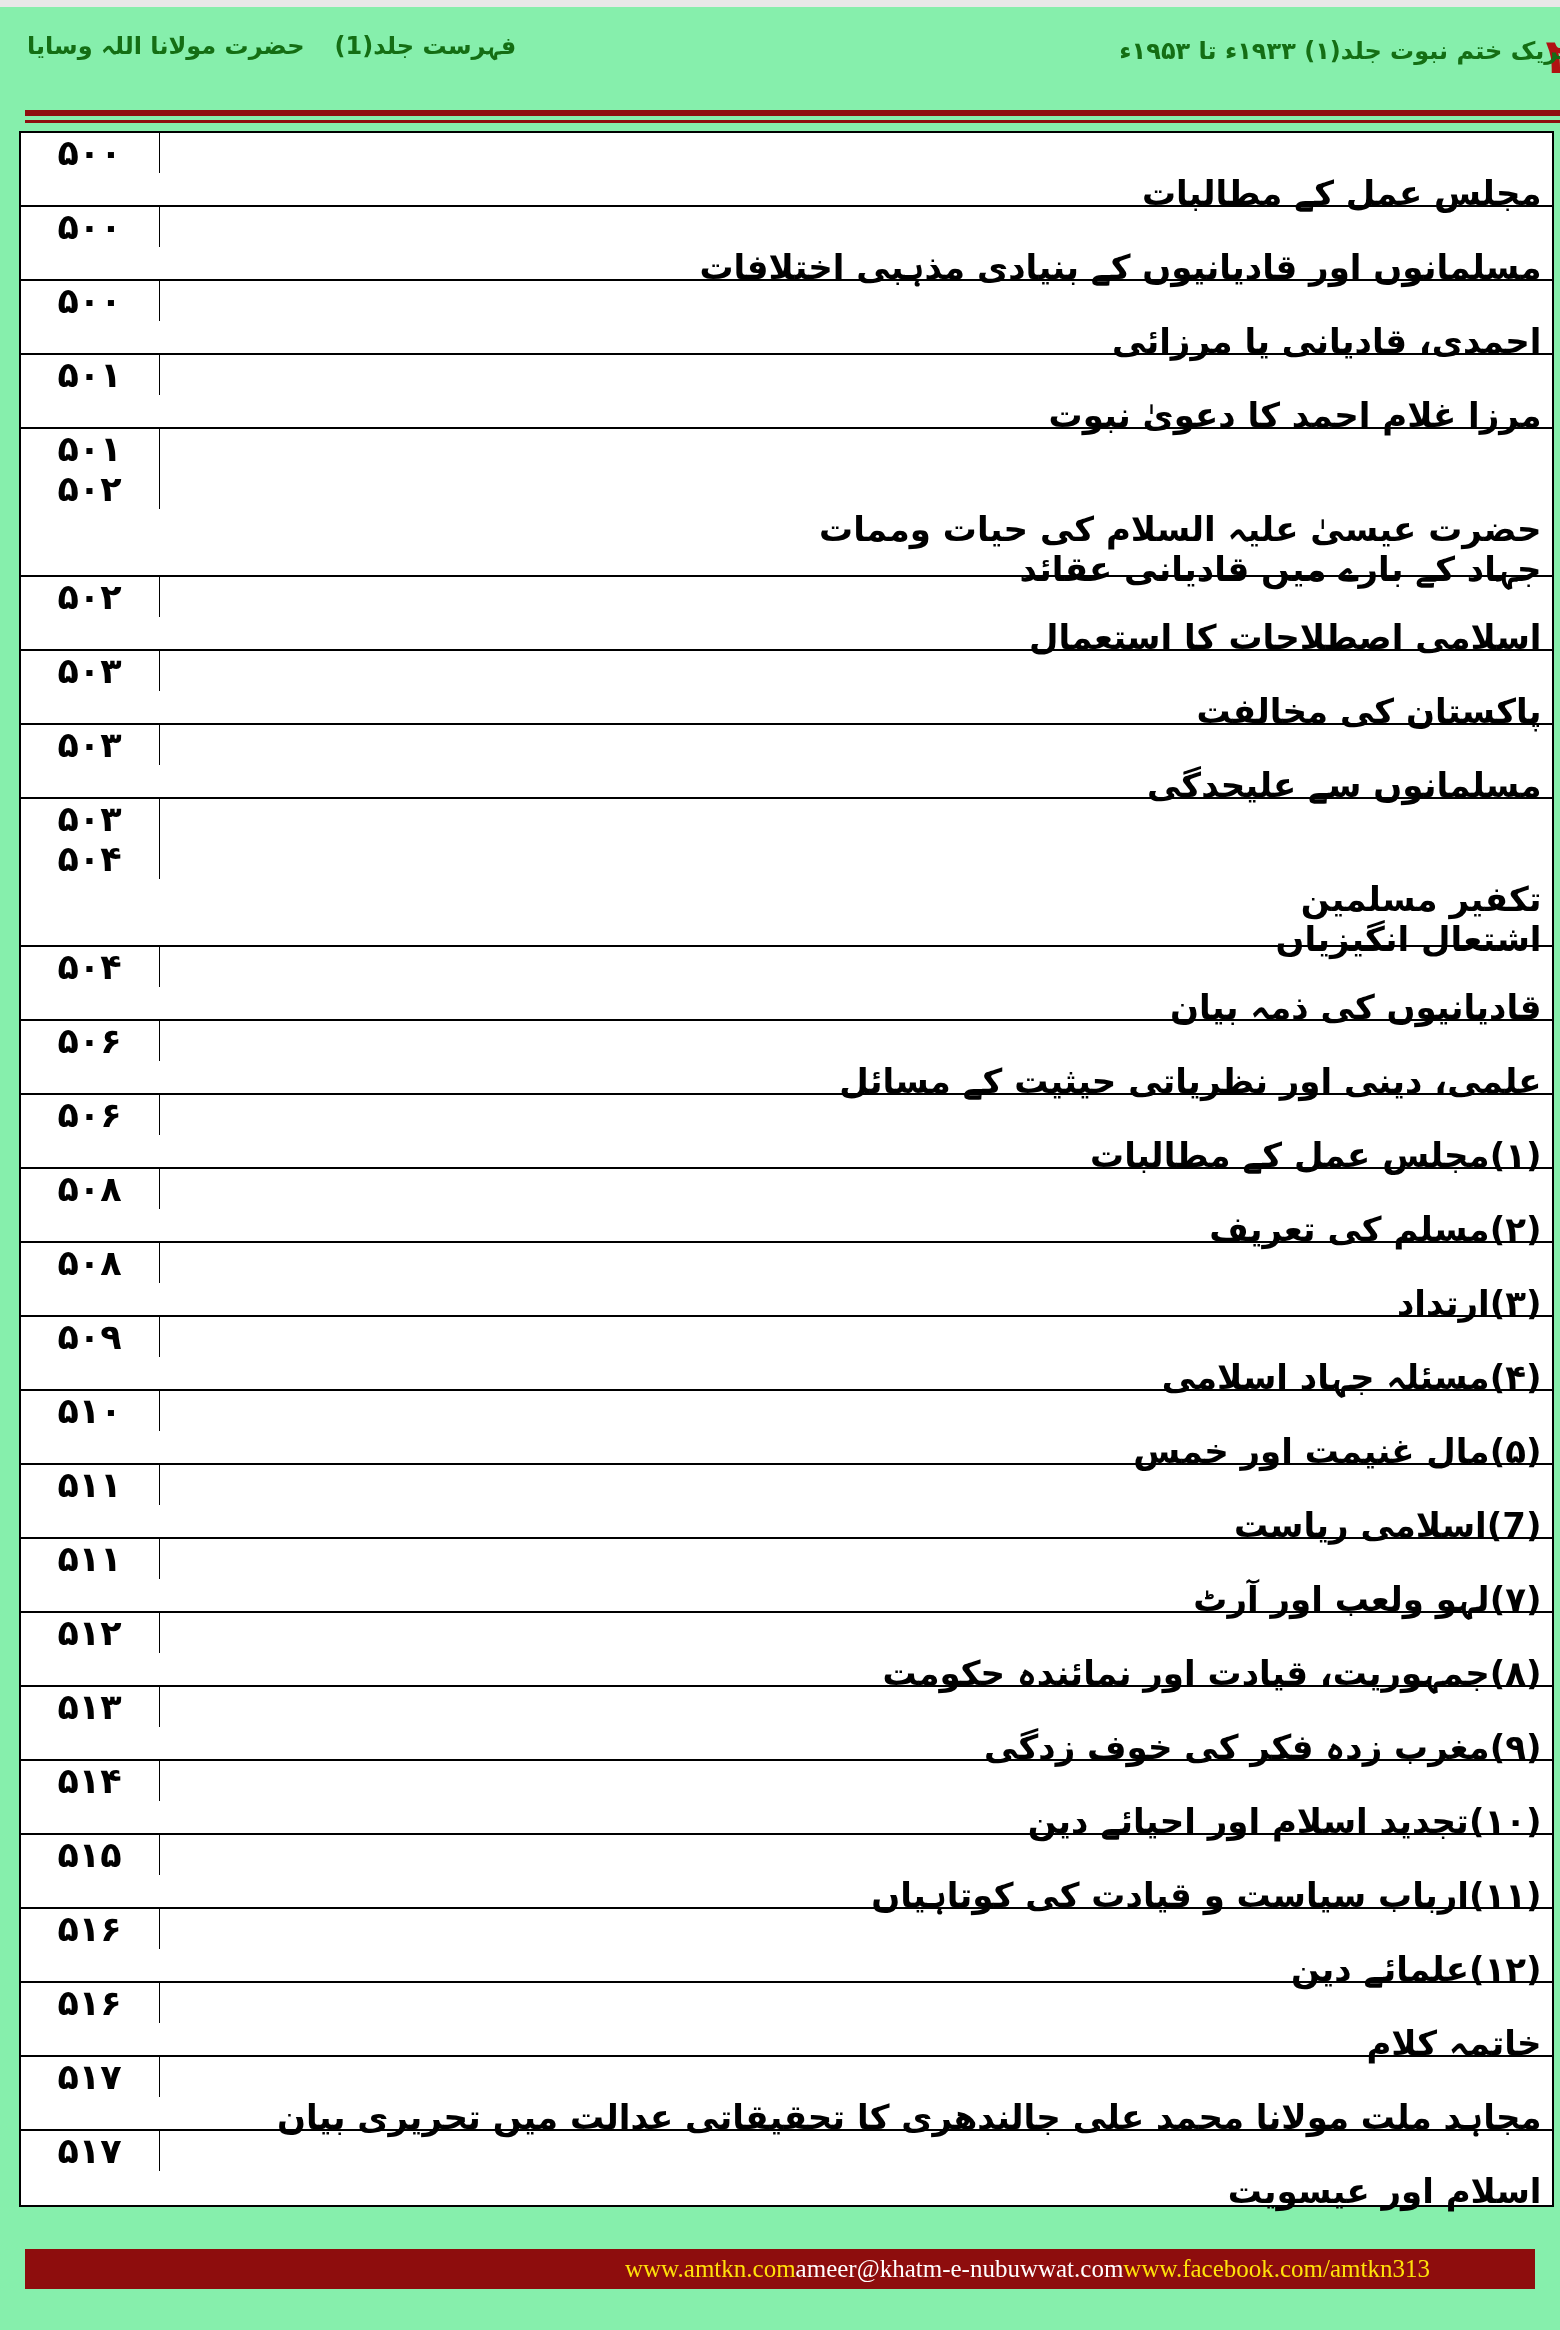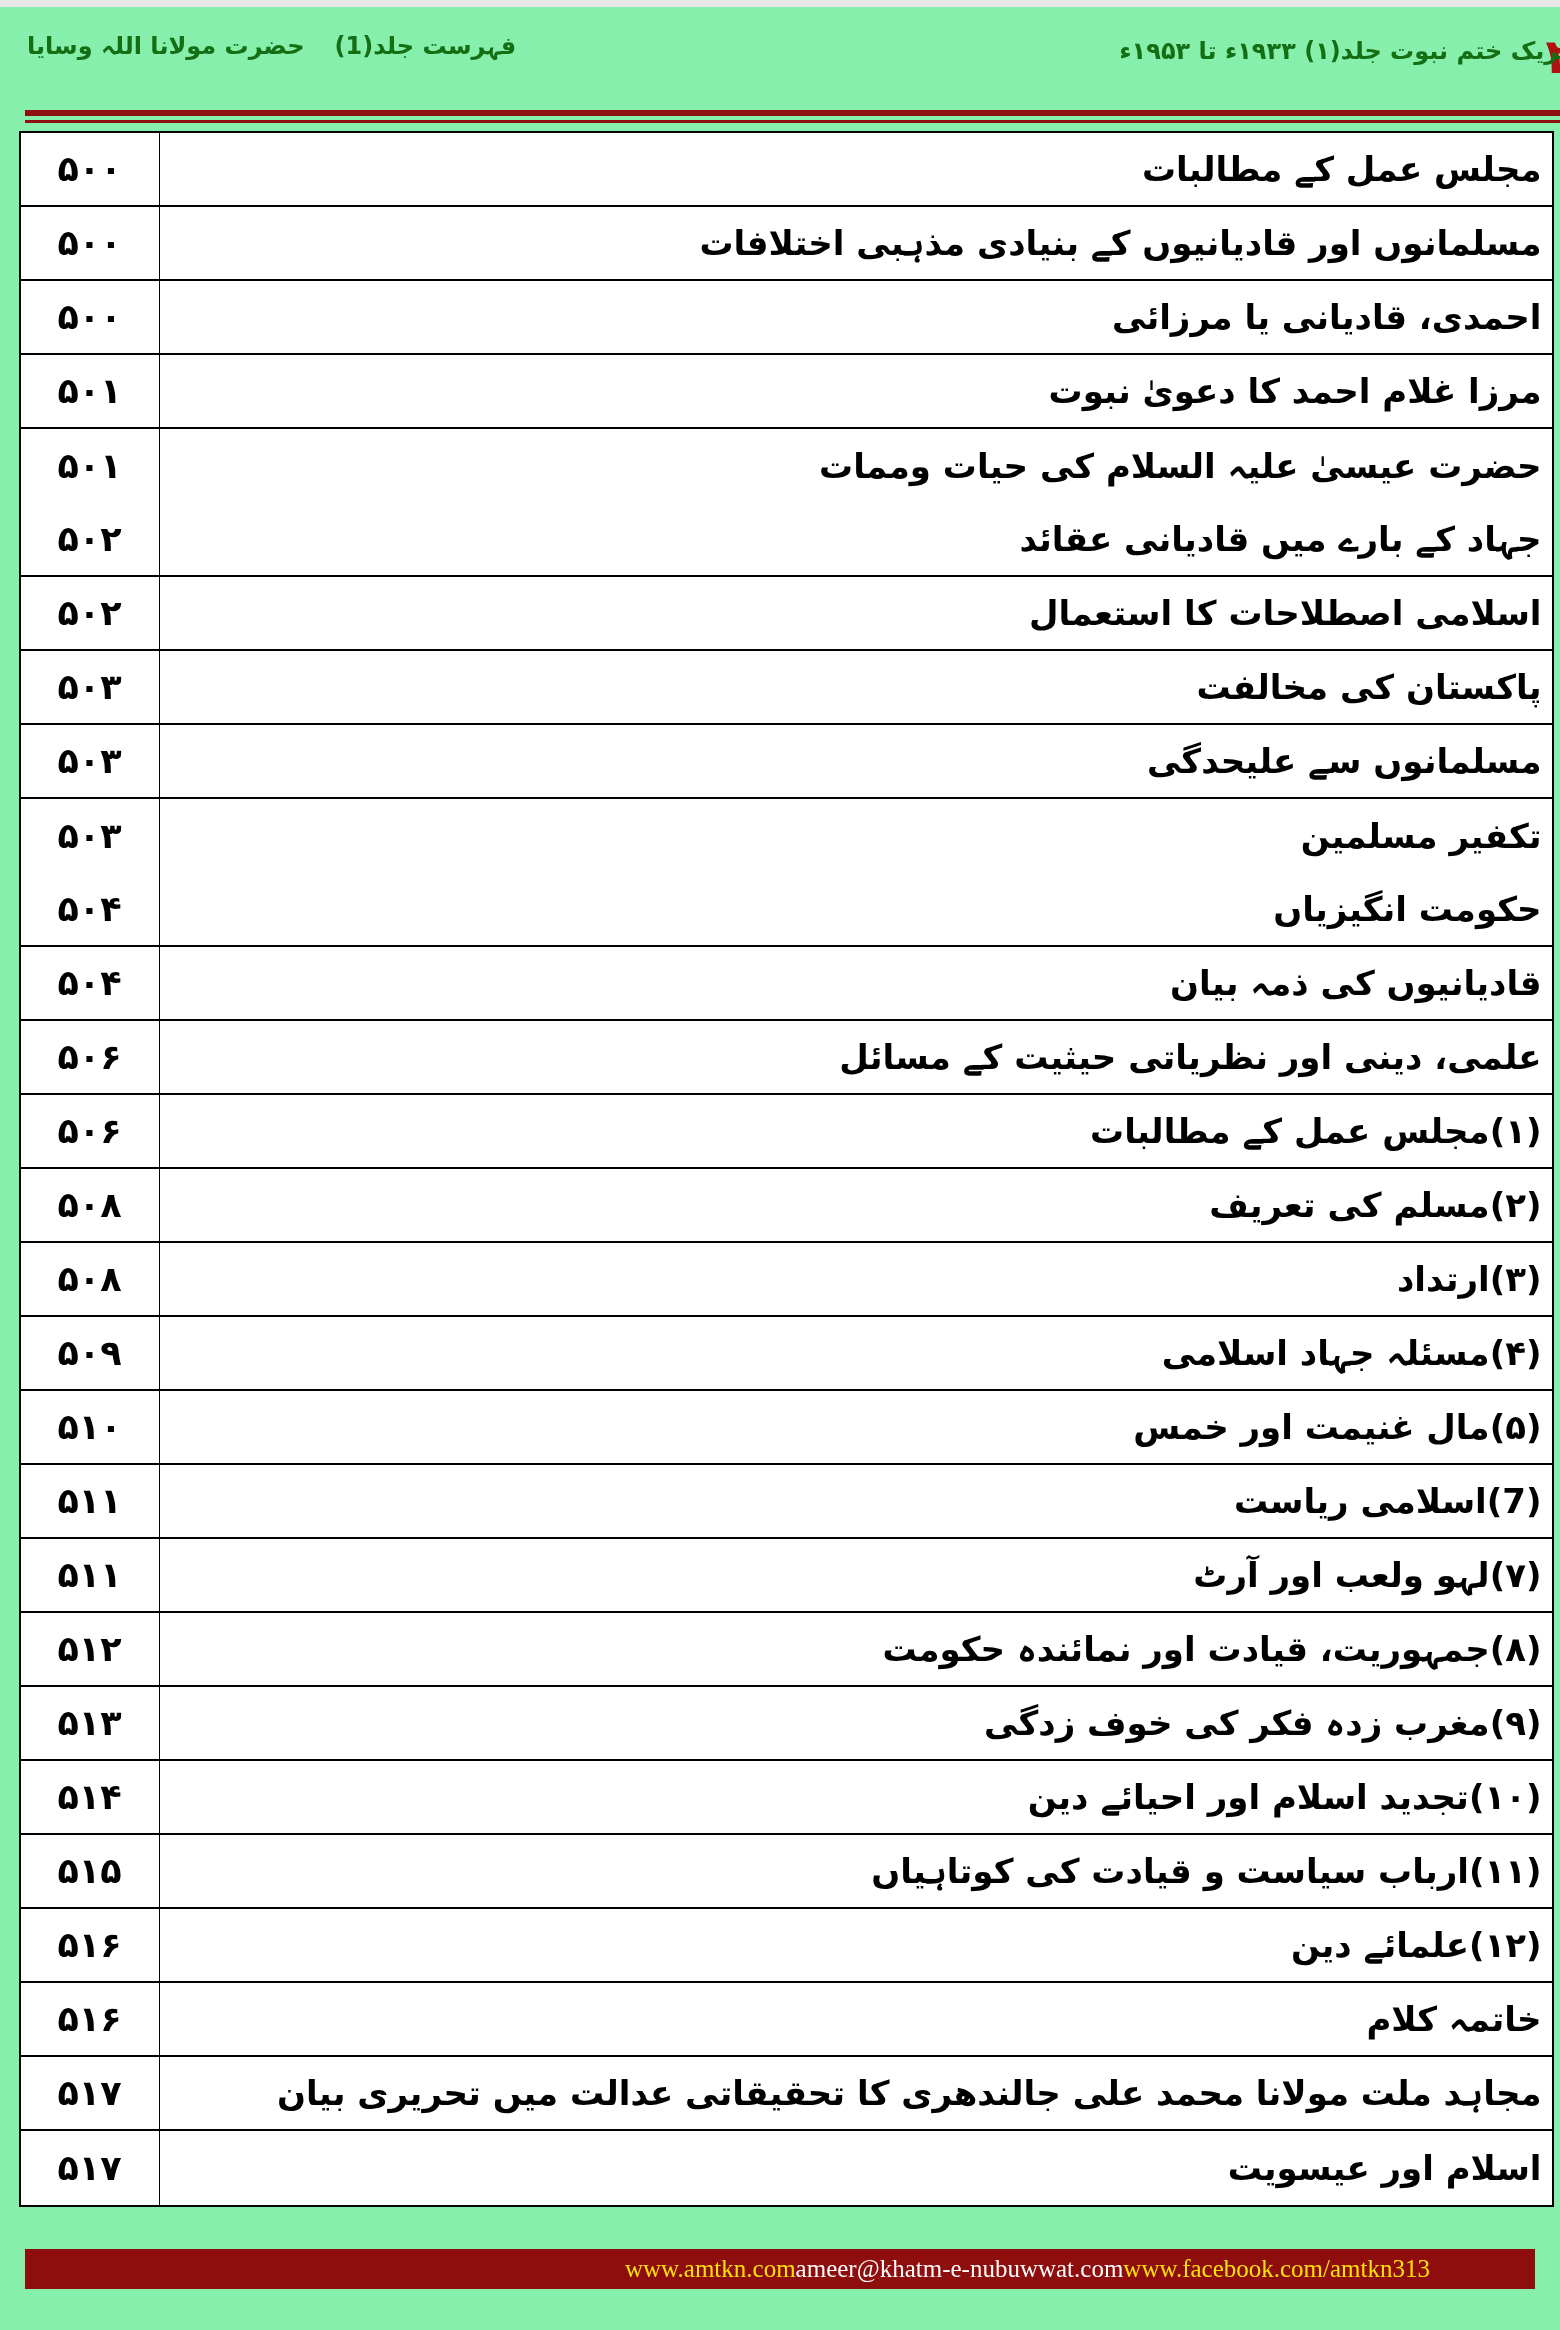--- a/index.html
+++ b/index.html
@@ -24,21 +24,21 @@
   
   .rule{position:absolute;left:25px;right:10px;background:#8e0f0f;}
   .rule-thick{top:103px;height:5.9px;}
   .rule-thin{top:113px;height:2.5px;}
   
   .toc{
     position:absolute;left:18.5px;top:124px;width:1535px;
     border:2.5px solid #000;box-sizing:border-box;
     display:flex;flex-direction:column;background:#fff;
   }
-  .row{display:flex;height:74px;border-bottom:2.5px solid #000;box-sizing:border-box;}
+  .row{display:flex;flex-direction:column;height:74px;border-bottom:2.5px solid #000;box-sizing:border-box;}
   .row.double{height:148px;}
   .row:last-child{border-bottom:none;}
   .num-cell{
     width:139px;min-width:139px;border-right:1.7px solid #000;box-sizing:border-box;
     display:flex;flex-direction:column;
   }
   .num{
     flex:1;display:flex;align-items:center;justify-content:center;
     font-size:35px;font-weight:bold;color:#000;
   }
@@ -143,21 +143,21 @@
           <span class="title">مسلمانوں سے علیحدگی</span>
         </div>
       </div>
       <div class="row double">
         <div class="num-cell">
           <span class="num">۵۰۳</span>
           <span class="num">۵۰۴</span>
         </div>
         <div class="title-cell" dir="rtl">
           <span class="title">تکفیر مسلمین</span>
-          <span class="title">حکومت انگیزیاں</span>
+          <span class="title">اشتعال انگیزیاں</span>
         </div>
       </div>
       <div class="row">
         <div class="num-cell">
           <span class="num">۵۰۴</span>
         </div>
         <div class="title-cell" dir="rtl">
           <span class="title">قادیانیوں کی ذمہ بیان</span>
         </div>
       </div>

